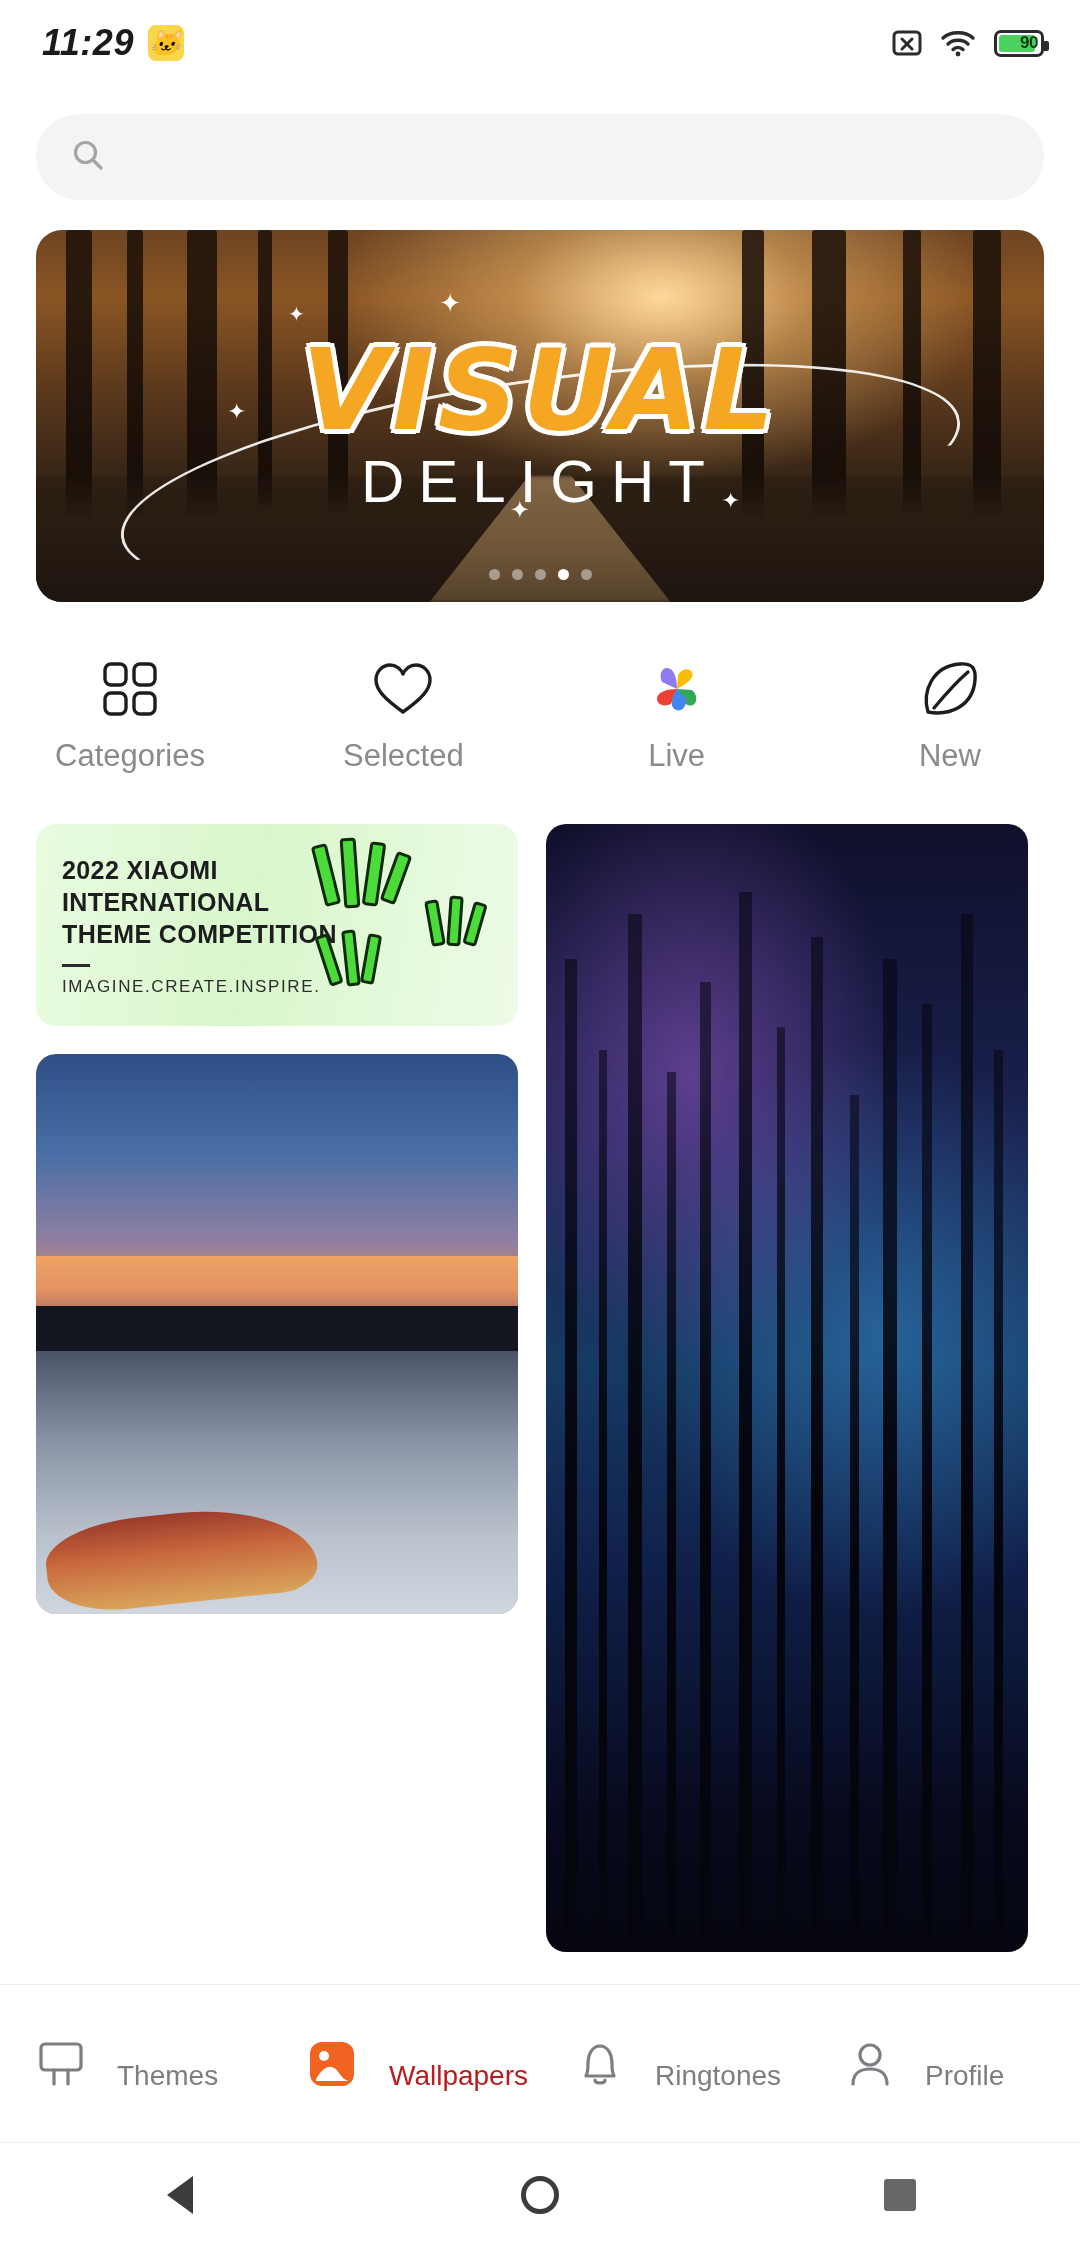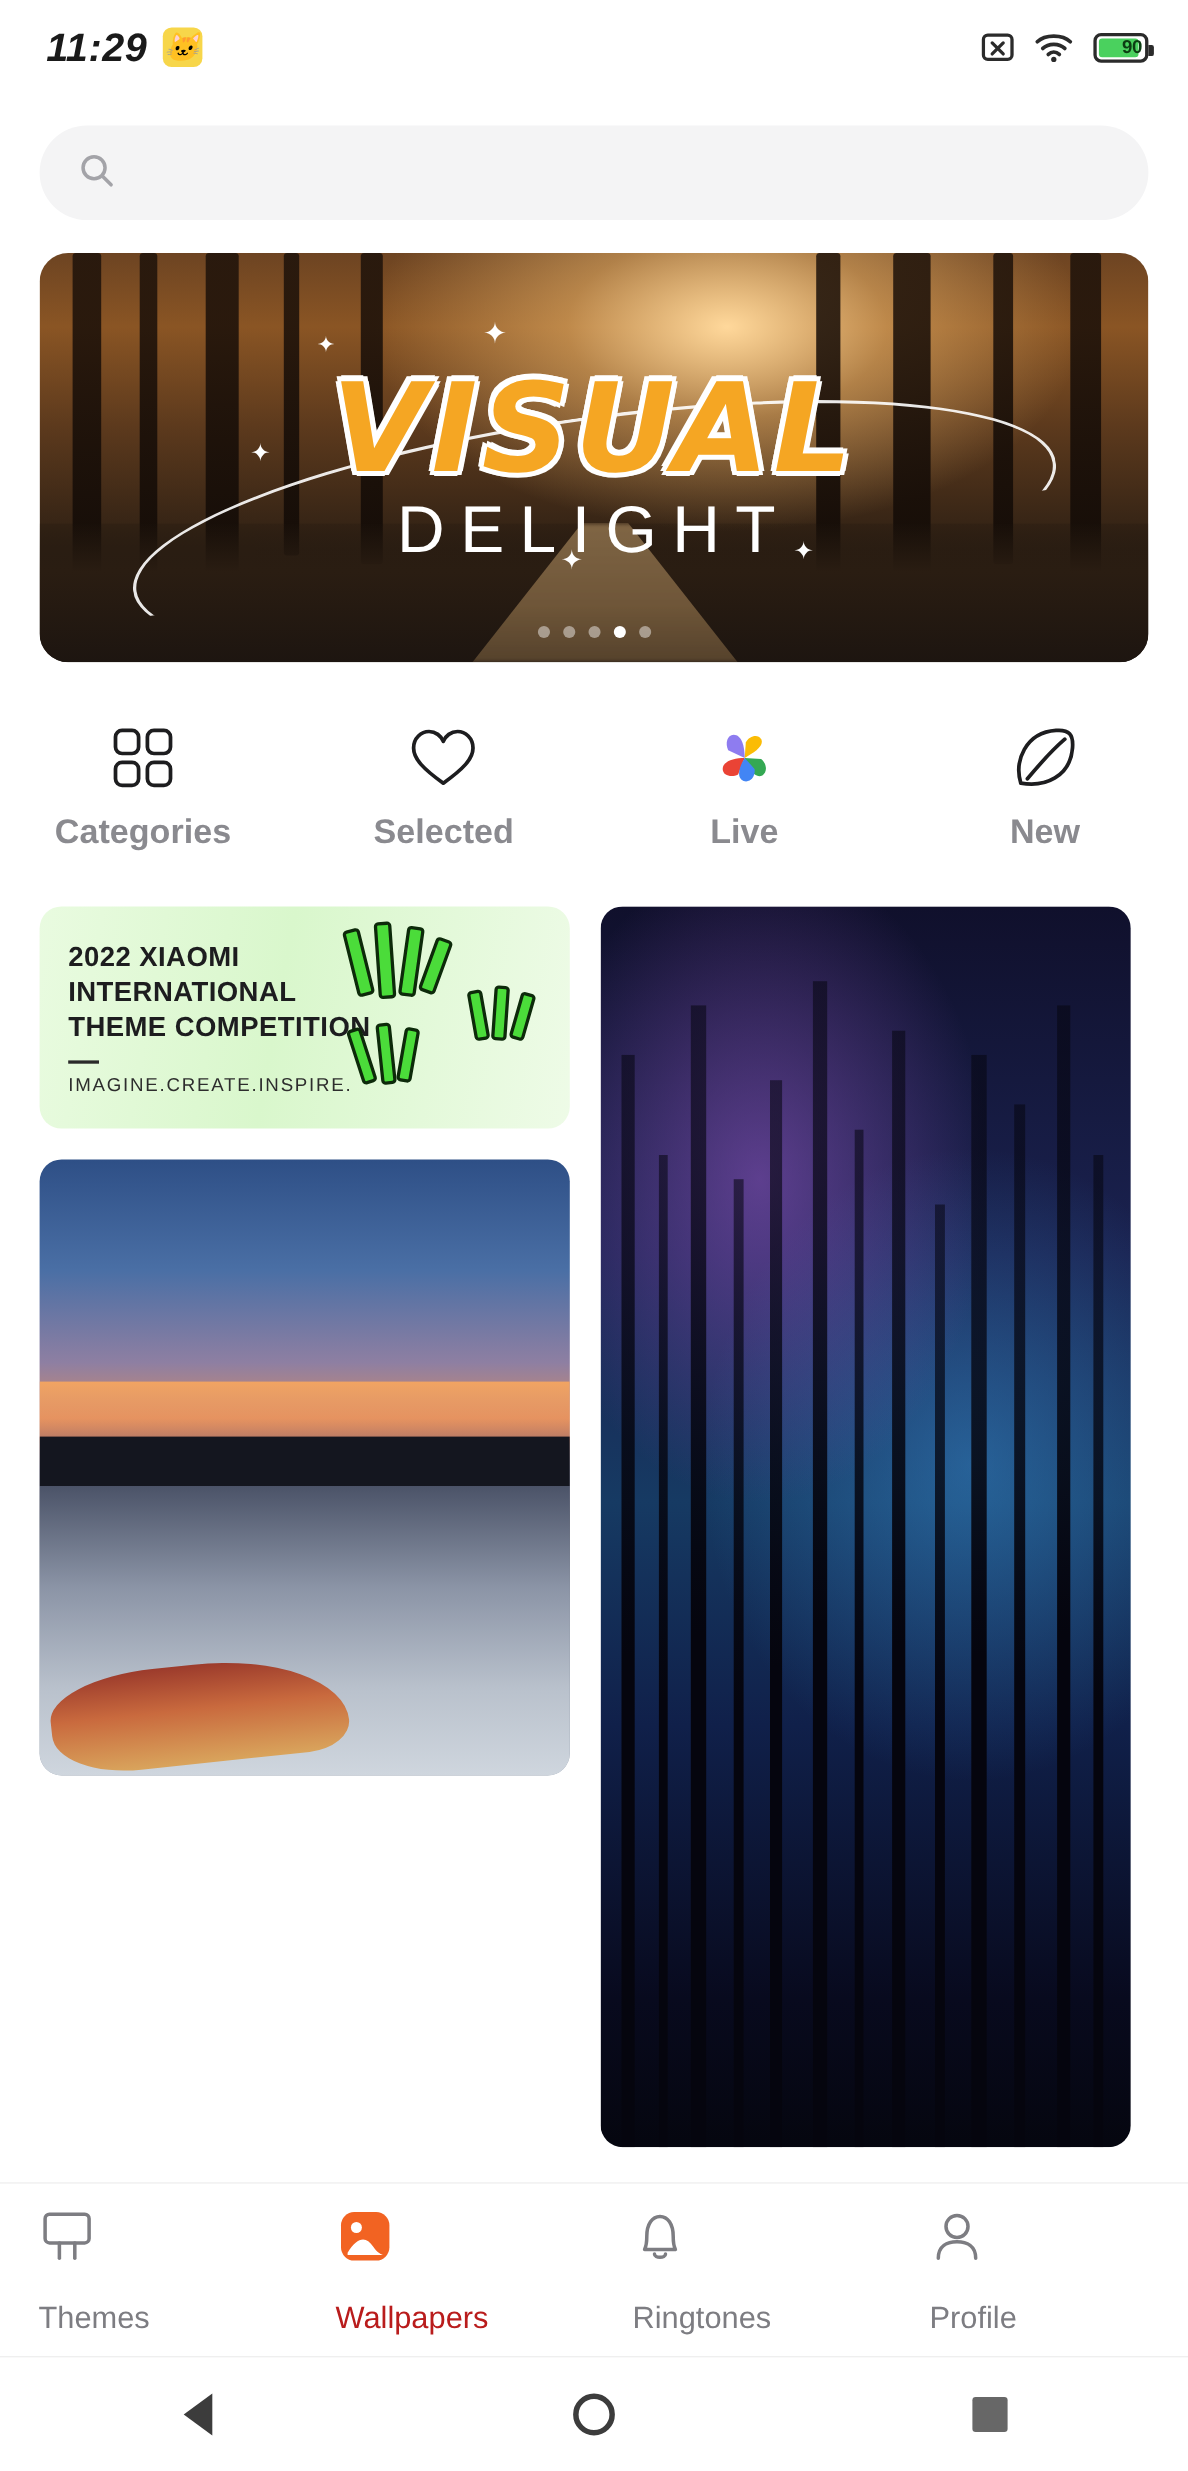--- a/index.html
+++ b/index.html
@@ -180,21 +180,20 @@
     justify-content: space-between;
     padding: 56px 46px 0 46px;
     flex: 0 0 auto;
   }
   .cat {
     width: 168px;
     display: flex;
     flex-direction: column;
     align-items: center;
     gap: 18px;
-    font-weight: bold;
   }
   .cat-icon { height: 62px; display: flex; align-items: center; justify-content: center; }
   .cat-label { font-size: 31px; color: #8a8a8f; }
 
   
   .grid {
     display: flex;
     gap: 28px;
     padding: 50px 36px 0 36px;
     flex: 1 1 auto;
@@ -285,21 +284,21 @@
   .bottomnav {
     height: 158px;
     border-top: 1px solid #ececec;
     display: flex;
     align-items: center;
     justify-content: space-around;
     background: #fff;
     flex: 0 0 auto;
   }
   .navitem {
-    display: flex; flex-direction: column; align-items: flex-start; gap: 30px;
+    display: flex; flex-direction: row; align-items: flex-end; gap: 30px;
     width: 200px;
   }
   .nav-icon { height: 56px; display: flex; align-items: center; justify-content: center; }
   .nav-label { font-size: 28px; color: #7d7d82; }
   .nav-label.active { color: #b91c1c; }
 
   
   .sysnav {
     height: 104px;
     background: #ffffff;

